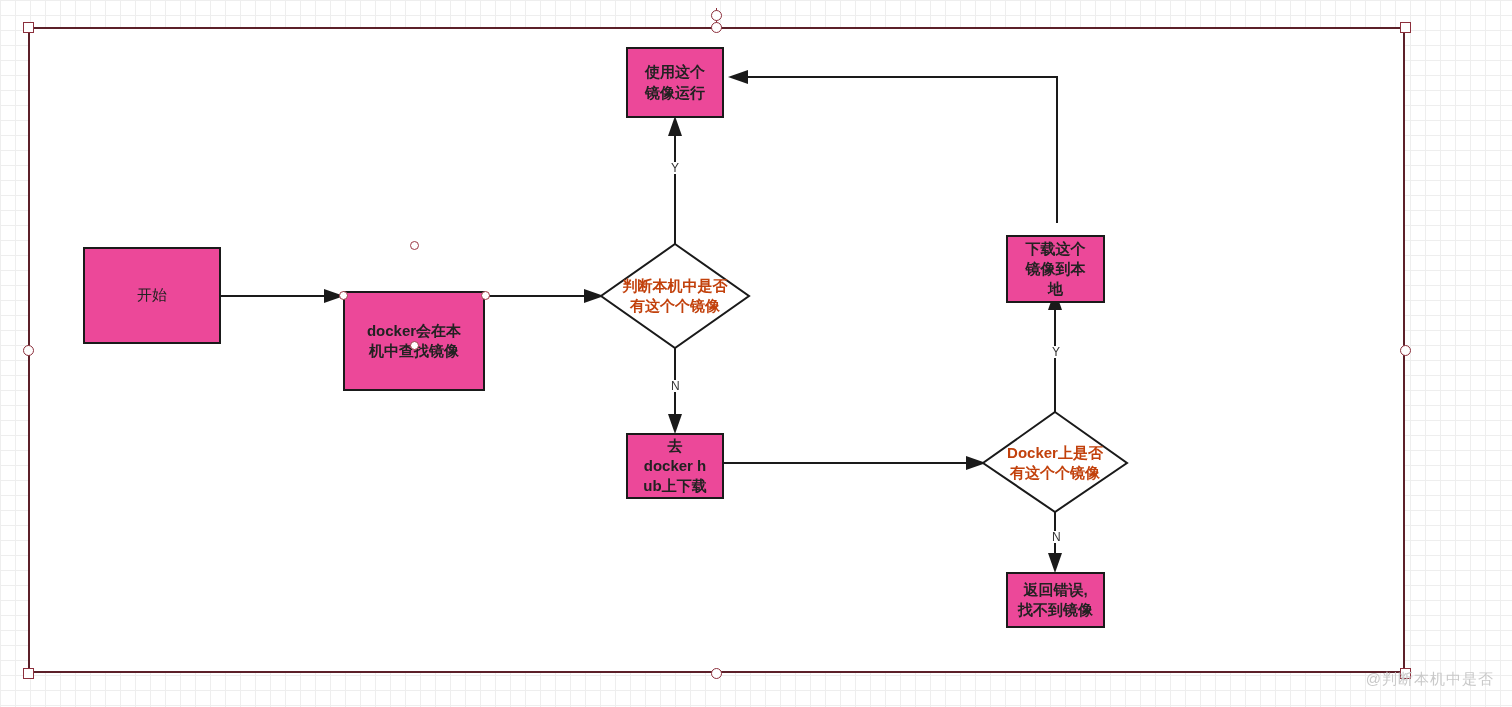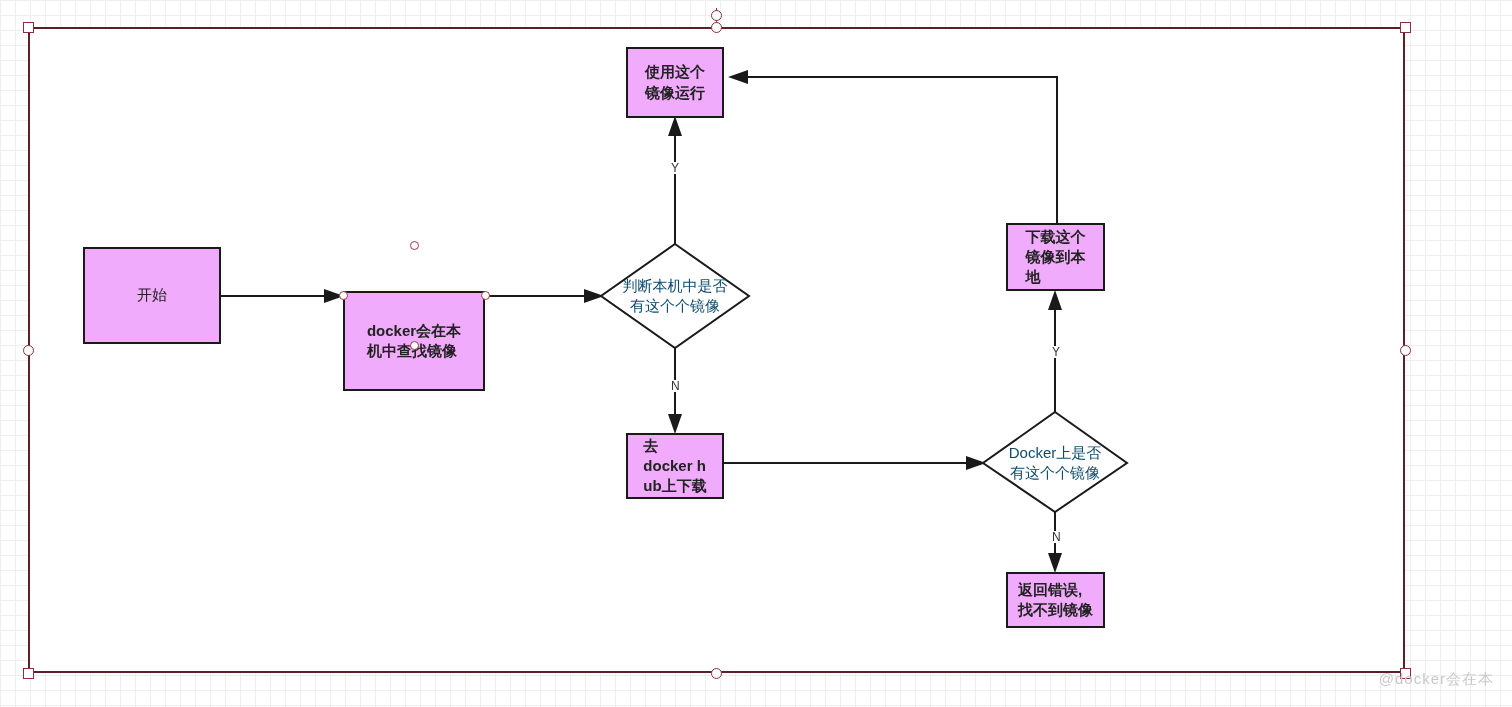--- a/index.html
+++ b/index.html
@@ -61,35 +61,36 @@
   }
   
   #flow{
     position:absolute;left:0;top:0;
     width:1512px;height:707px;
     pointer-events:none;
   }
   .node-box{
     position:absolute;
     border:2px solid #1a1a1a;
-    background:#f0abfc;
+    background:#ec4899;
     box-sizing:border-box;
     display:flex;align-items:center;justify-content:center;
+    text-align:center;
     color:#222222;
     line-height:1.35;
     white-space:pre-line;
   }
   .node-box.plain{font-weight:400;font-size:15px;}
   .node-box.bold{font-weight:700;font-size:15px;}
   .node-label{display:block;}
   .diamond-label{
     position:absolute;
     text-align:center;
-    color:#0c4a6e;
-    font-weight:400;
+    color:#c2410c;
+    font-weight:700;
     font-size:15px;
     line-height:1.35;
     white-space:pre-line;
     display:flex;align-items:center;justify-content:center;
   }
   .edge-label{
     position:absolute;
     font-size:12px;
     color:#333333;
     font-family:"Liberation Sans","DejaVu Sans",sans-serif;
@@ -188,29 +189,29 @@
   <span class="node-label">去
 docker h
 ub上下载</span>
 </div>
 
 <div class="diamond-label" style="left:975px;top:437px;width:160px;height:52px;">
   <span class="node-label">Docker上是否
 有这个个镜像</span>
 </div>
 
-<div class="node-box bold" style="left:1006px;top:223px;width:99px;height:68px;">
+<div class="node-box bold" style="left:1006px;top:235px;width:99px;height:68px;">
   <span class="node-label">下载这个
 镜像到本
 地</span>
 </div>
 
 <div class="node-box bold" style="left:1006px;top:572px;width:99px;height:56px;">
   <span class="node-label">返回错误,
 找不到镜像</span>
 </div>
 
 <div class="edge-label" style="left:669px;top:162px;">Y</div>
 <div class="edge-label" style="left:669px;top:380px;">N</div>
 <div class="edge-label" style="left:1050px;top:346px;">Y</div>
 <div class="edge-label" style="left:1050px;top:531px;">N</div>
 
-<div id="watermark">@docker会在本</div>
+<div id="watermark">@判断本机中是否</div>
 
 </body></html>

